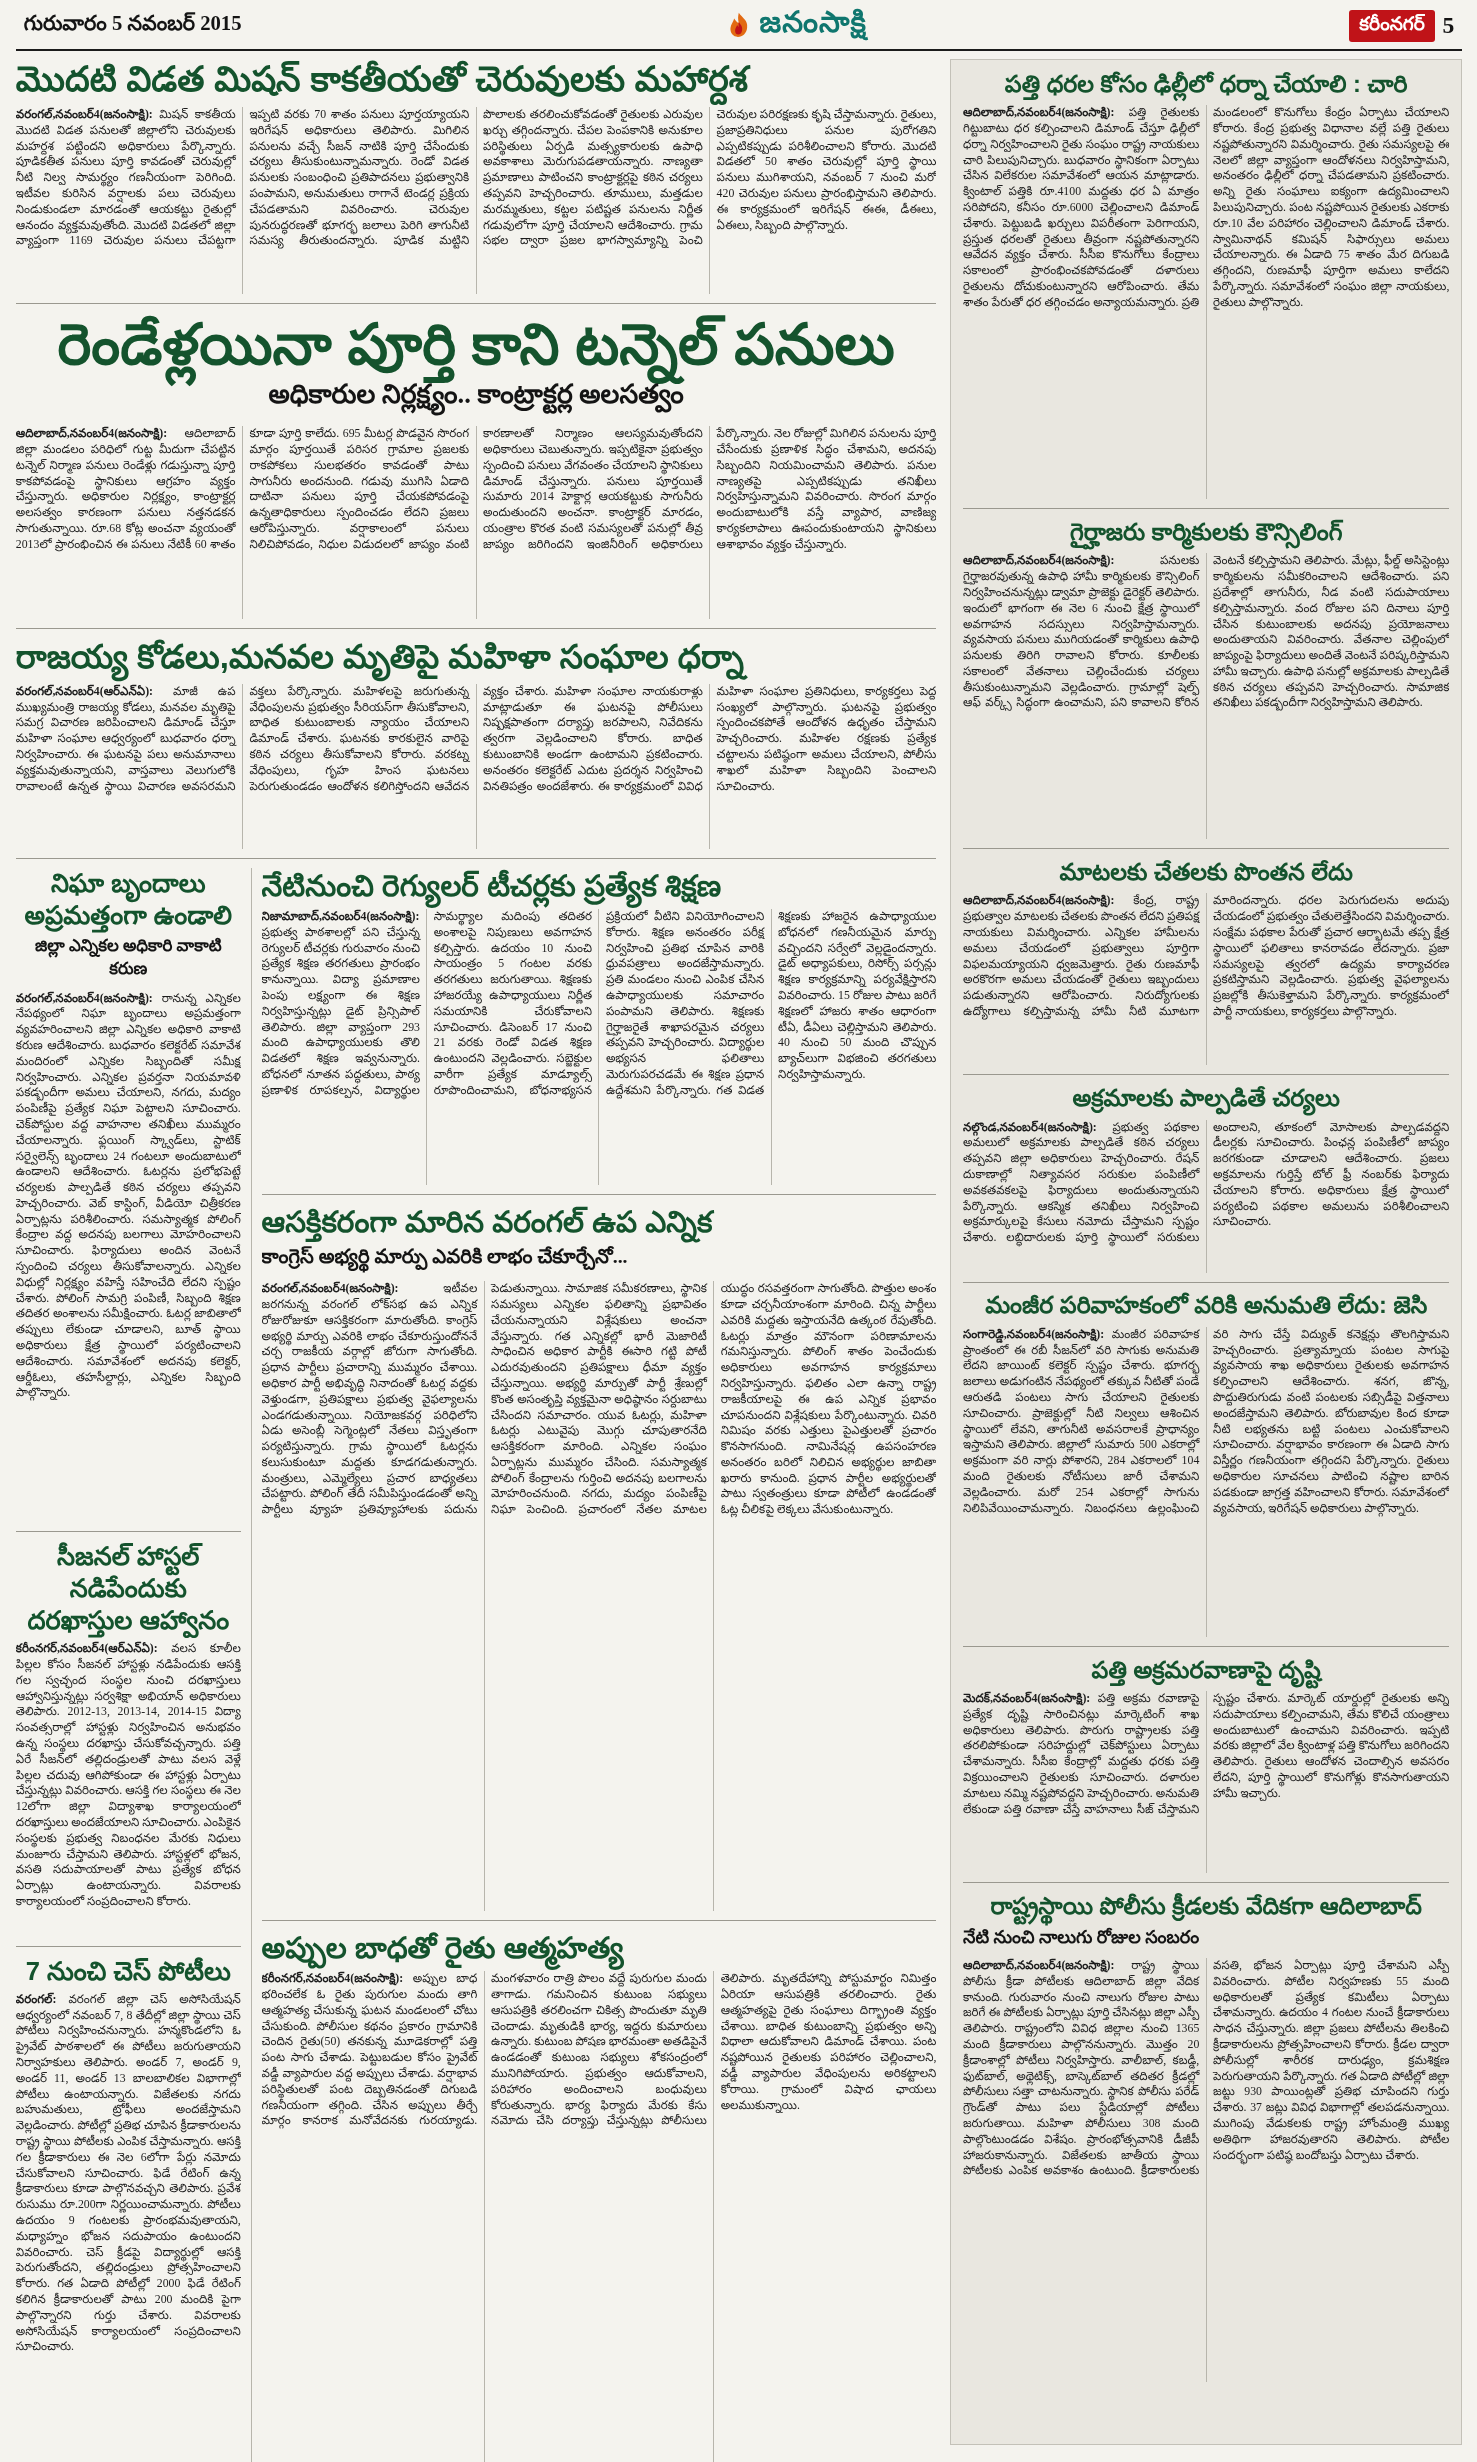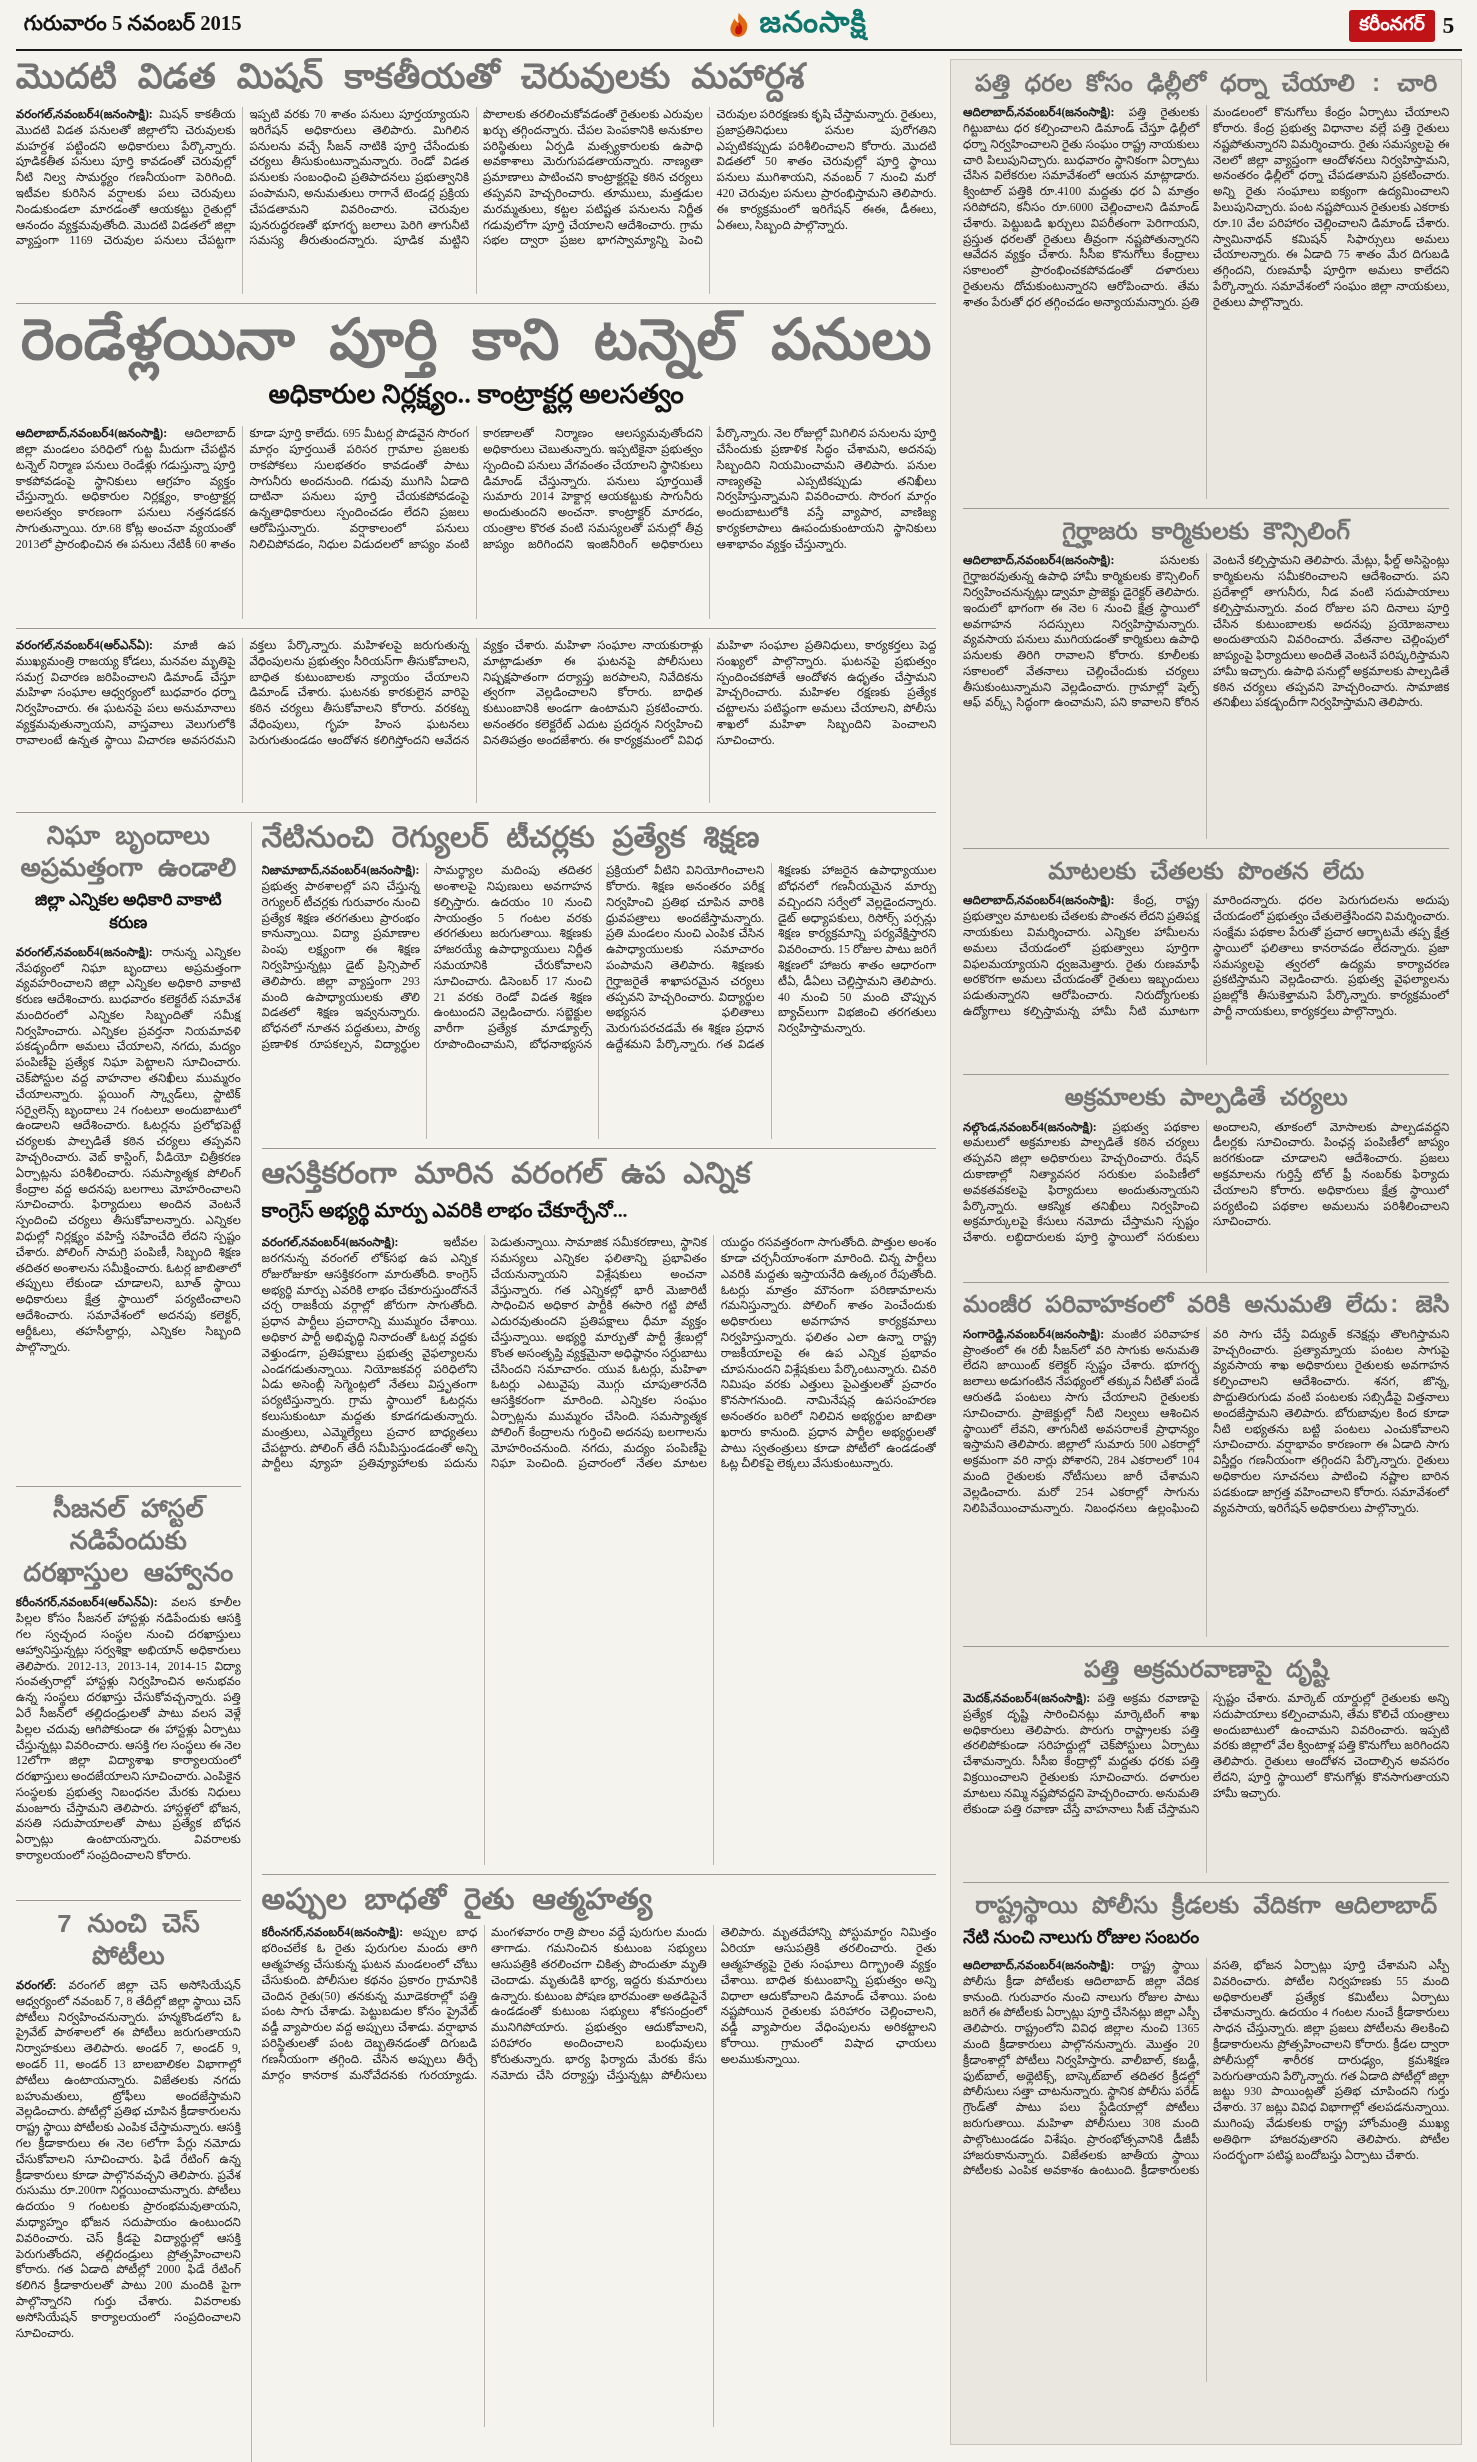--- a/index.html
+++ b/index.html
@@ -21,21 +21,21 @@
   .edition-badge { background: #c01318; color: #ffffff; font-weight: bold; font-size: 18.7px; padding: 3px 9.9px; border-radius: 3px; }
   .page-num { font-size: 23.6px; font-weight: bold; }
   
   .content { display: flex; gap: 13.8px; padding-top: 7.9px; height: 2394px; }
   .left-region { flex: 1; min-width: 0; }
   .right-col {
     width: 512px; flex: 0 0 512px; background: #e9e7e0;
     border: 1px solid #c3c1b8; padding: 9.9px 11.8px; overflow: hidden; height: 100%;
   }
   
-  h1, h2, h3 { font-family: Liberation Mono, monospace; color: #737373; }
+  h1, h2, h3 { font-family: Liberation Sans, sans-serif; color: #14532d; }
   .hl-top { font-size: 35px; font-weight: 900; line-height: 1.15; margin-bottom: 7.9px; }
   .hl-huge { font-size: 57px; font-weight: 900; text-align: center; line-height: 1.1; margin: 5.9px 0 2px 0; }
   .hl-sub-huge { font-size: 26.6px; font-weight: bold; text-align: center; margin: 3.9px 0 9.9px 0; }
   .hl-mid { font-size: 33px; font-weight: 900; line-height: 1.15; margin-bottom: 7.9px; }
   .hl-sec { font-size: 29.6px; font-weight: 900; text-align: left; margin-bottom: 5.9px; line-height: 1.2; }
   .hl-sec-sub { font-size: 19.7px; font-weight: bold; margin: 2px 0 7.9px 0; }
   .hl-narrow { font-size: 25.6px; font-weight: 900; text-align: center; line-height: 1.25; margin-bottom: 3.9px; }
   .hl-narrow-sub { font-size: 16.7px; font-weight: bold; text-align: center; margin-bottom: 9px; }
   .hl-right { font-size: 23.6px; font-weight: 900; text-align: center; line-height: 1.25; margin-bottom: 5.9px; }
   .hl-right-sub { font-size: 17.7px; font-weight: bold; margin-bottom: 5.9px; }
@@ -99,20 +99,21 @@
         <div class="hl-sub-huge">అధికారుల నిర్లక్ష్యం.. కాంట్రాక్టర్ల అలసత్వం</div>
         <div class="abody cols-4 h196">
           <span class="dateline">ఆదిలాబాద్,నవంబర్4(జనంసాక్షి):</span>
           <span>ఆదిలాబాద్ జిల్లా మండలం పరిధిలో గుట్ట మీదుగా చేపట్టిన టన్నెల్ నిర్మాణ పనులు రెండేళ్లు గడుస్తున్నా పూర్తి కాకపోవడంపై స్థానికులు ఆగ్రహం వ్యక్తం చేస్తున్నారు. అధికారుల నిర్లక్ష్యం, కాంట్రాక్టర్ల అలసత్వం కారణంగా పనులు నత్తనడకన సాగుతున్నాయి. రూ.68 కోట్ల అంచనా వ్యయంతో 2013లో ప్రారంభించిన ఈ పనులు నేటికీ 60 శాతం కూడా పూర్తి కాలేదు. 695 మీటర్ల పొడవైన సొరంగ మార్గం పూర్తయితే పరిసర గ్రామాల ప్రజలకు రాకపోకలు సులభతరం కావడంతో పాటు సాగునీరు అందనుంది. గడువు ముగిసి ఏడాది దాటినా పనులు పూర్తి చేయకపోవడంపై ఉన్నతాధికారులు స్పందించడం లేదని ప్రజలు ఆరోపిస్తున్నారు. వర్షాకాలంలో పనులు నిలిచిపోవడం, నిధుల విడుదలలో జాప్యం వంటి కారణాలతో నిర్మాణం ఆలస్యమవుతోందని అధికారులు చెబుతున్నారు. ఇప్పటికైనా ప్రభుత్వం స్పందించి పనులు వేగవంతం చేయాలని స్థానికులు డిమాండ్ చేస్తున్నారు. పనులు పూర్తయితే సుమారు 2014 హెక్టార్ల ఆయకట్టుకు సాగునీరు అందుతుందని అంచనా. కాంట్రాక్టర్ మారడం, యంత్రాల కొరత వంటి సమస్యలతో పనుల్లో తీవ్ర జాప్యం జరిగిందని ఇంజినీరింగ్ అధికారులు పేర్కొన్నారు. నెల రోజుల్లో మిగిలిన పనులను పూర్తి చేసేందుకు ప్రణాళిక సిద్ధం చేశామని, అదనపు సిబ్బందిని నియమించామని తెలిపారు. పనుల నాణ్యతపై ఎప్పటికప్పుడు తనిఖీలు నిర్వహిస్తున్నామని వివరించారు. సొరంగ మార్గం అందుబాటులోకి వస్తే వ్యాపార, వాణిజ్య కార్యకలాపాలు ఊపందుకుంటాయని స్థానికులు ఆశాభావం వ్యక్తం చేస్తున్నారు.</span>
         </div>
       </section>
 
       <div class="hr"></div>
 
       <section>
+        <h1 class="hl-mid">రాజయ్య కోడలు,మనవల మృతిపై మహిళా సంఘాల ధర్నా</h1>
         <div class="abody cols-4 h168">
           <span class="dateline">వరంగల్,నవంబర్4(ఆర్ఎన్ఏ):</span>
           <span>మాజీ ఉప ముఖ్యమంత్రి రాజయ్య కోడలు, మనవల మృతిపై సమగ్ర విచారణ జరిపించాలని డిమాండ్ చేస్తూ మహిళా సంఘాల ఆధ్వర్యంలో బుధవారం ధర్నా నిర్వహించారు. ఈ ఘటనపై పలు అనుమానాలు వ్యక్తమవుతున్నాయని, వాస్తవాలు వెలుగులోకి రావాలంటే ఉన్నత స్థాయి విచారణ అవసరమని వక్తలు పేర్కొన్నారు. మహిళలపై జరుగుతున్న వేధింపులను ప్రభుత్వం సీరియస్‌గా తీసుకోవాలని, బాధిత కుటుంబాలకు న్యాయం చేయాలని డిమాండ్ చేశారు. ఘటనకు కారకులైన వారిపై కఠిన చర్యలు తీసుకోవాలని కోరారు. వరకట్న వేధింపులు, గృహ హింస ఘటనలు పెరుగుతుండడం ఆందోళన కలిగిస్తోందని ఆవేదన వ్యక్తం చేశారు. మహిళా సంఘాల నాయకురాళ్లు మాట్లాడుతూ ఈ ఘటనపై పోలీసులు నిష్పక్షపాతంగా దర్యాప్తు జరపాలని, నివేదికను త్వరగా వెల్లడించాలని కోరారు. బాధిత కుటుంబానికి అండగా ఉంటామని ప్రకటించారు. అనంతరం కలెక్టరేట్ ఎదుట ప్రదర్శన నిర్వహించి వినతిపత్రం అందజేశారు. ఈ కార్యక్రమంలో వివిధ మహిళా సంఘాల ప్రతినిధులు, కార్యకర్తలు పెద్ద సంఖ్యలో పాల్గొన్నారు. ఘటనపై ప్రభుత్వం స్పందించకపోతే ఆందోళన ఉధృతం చేస్తామని హెచ్చరించారు. మహిళల రక్షణకు ప్రత్యేక చట్టాలను పటిష్ఠంగా అమలు చేయాలని, పోలీసు శాఖలో మహిళా సిబ్బందిని పెంచాలని సూచించారు.</span>
         </div>
       </section>
 
       <div class="hr"></div>
 
       <div class="bottom-row">
 

